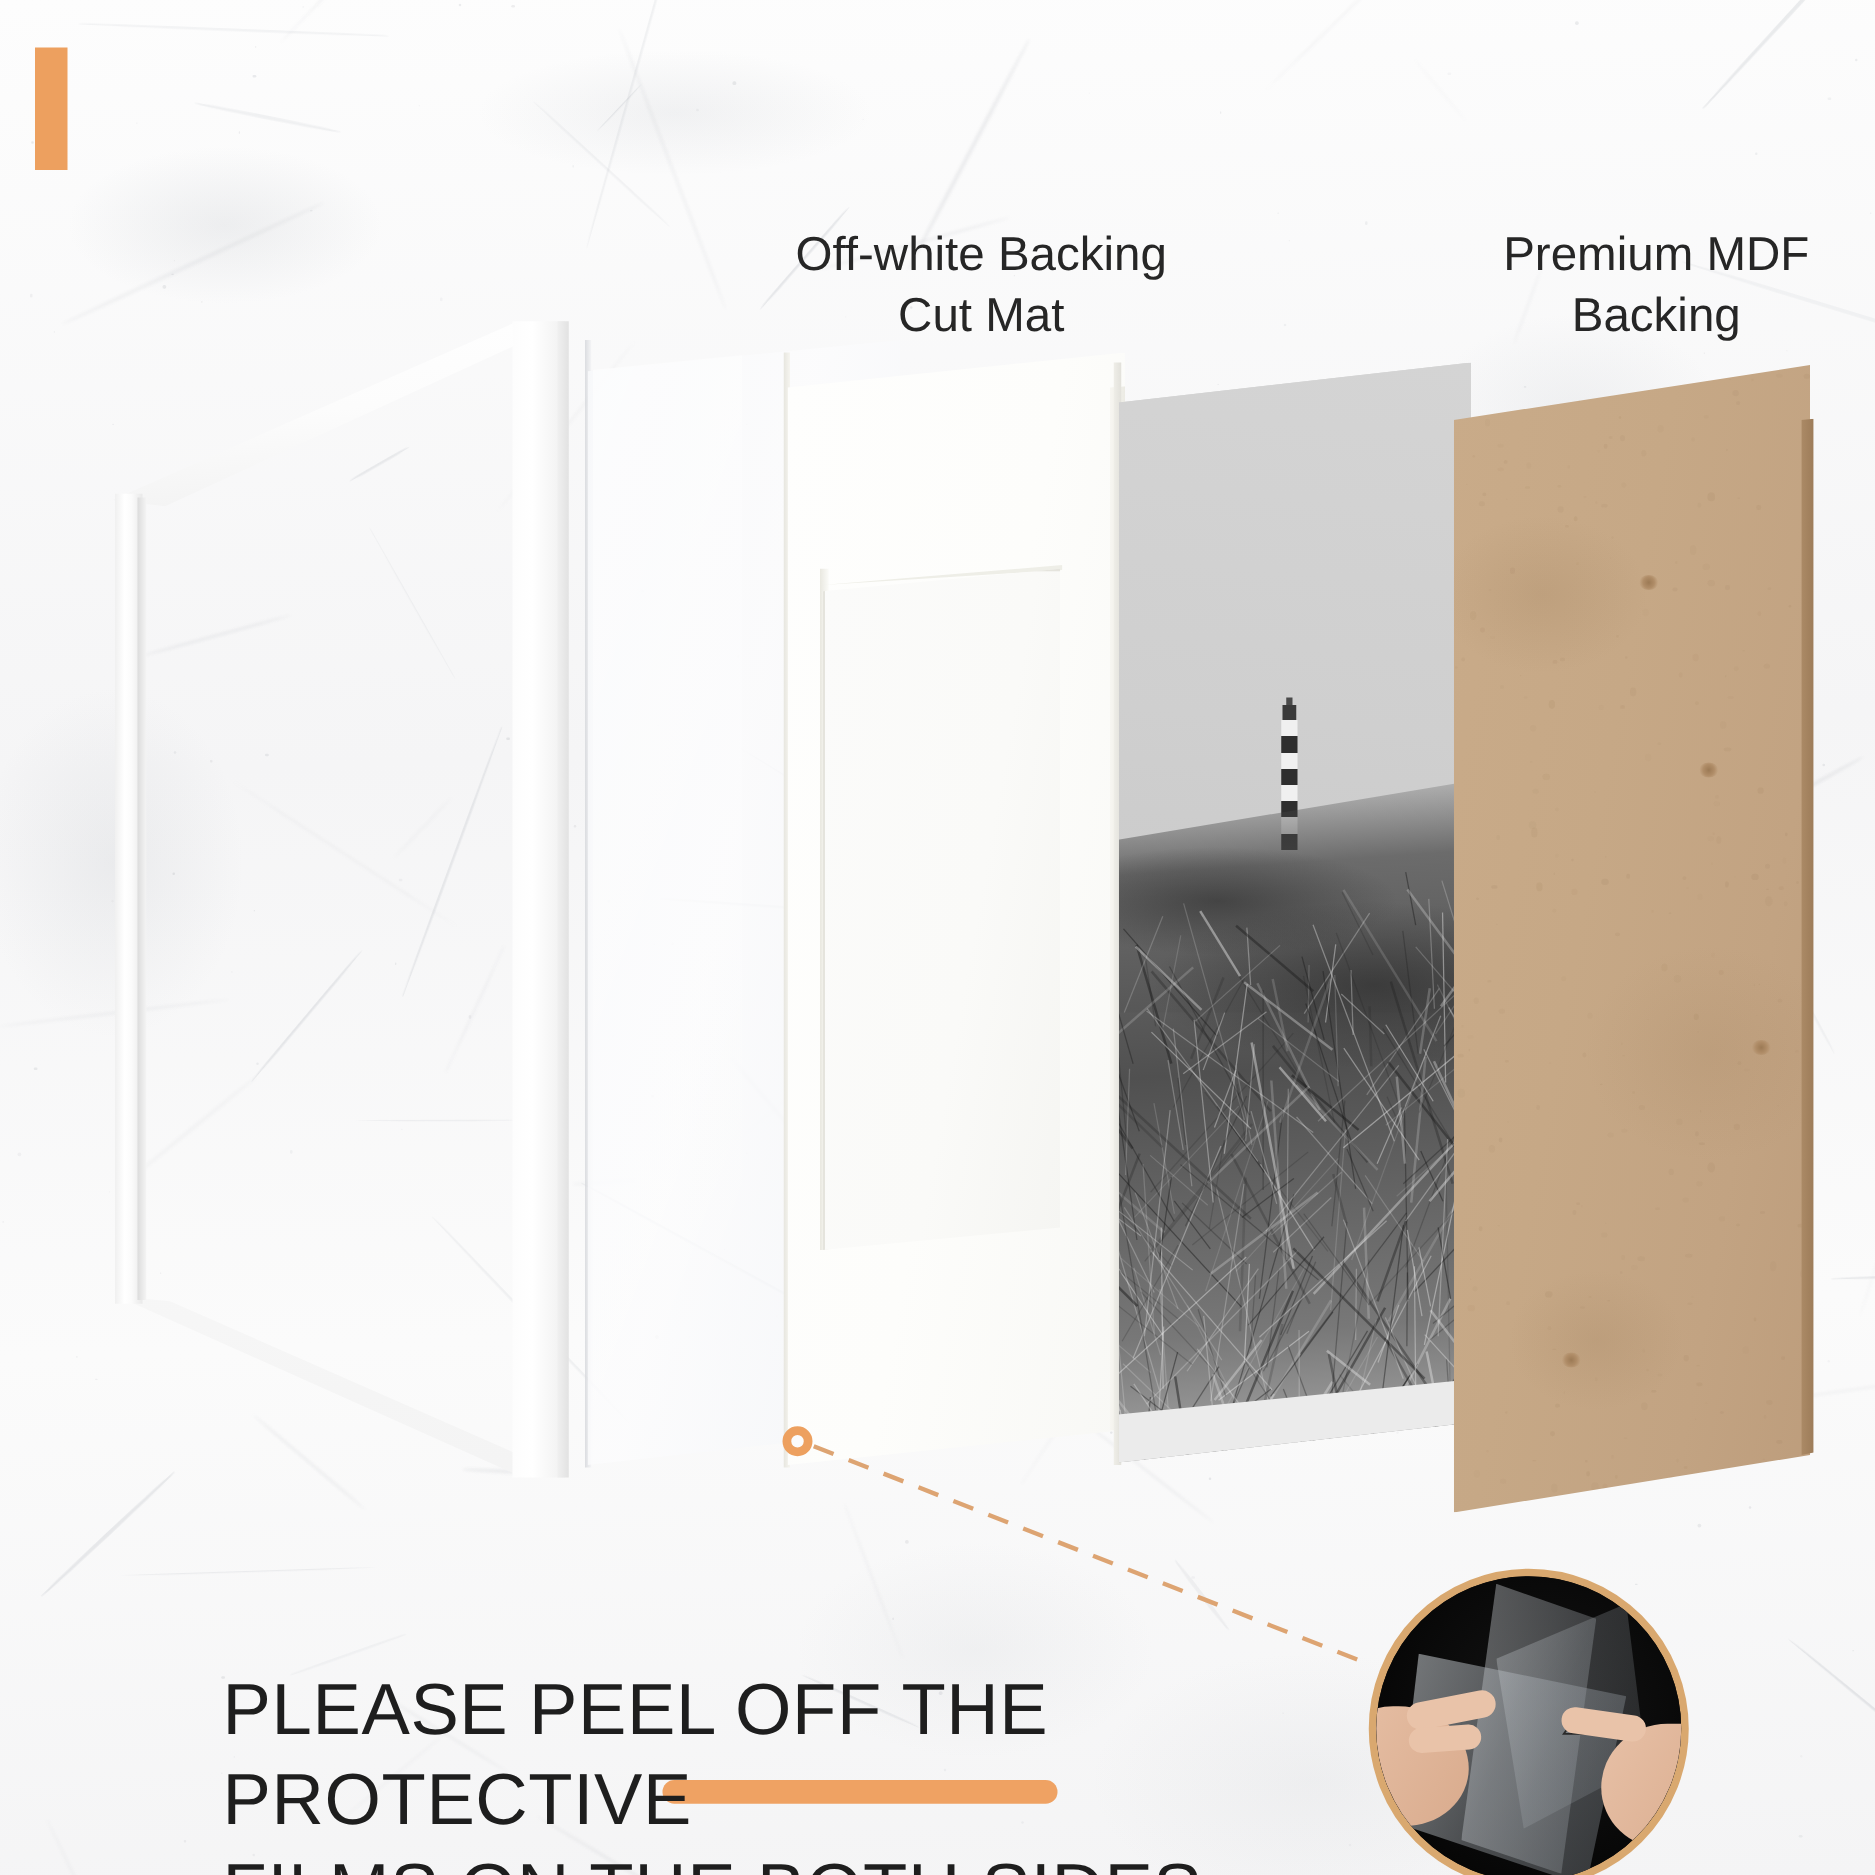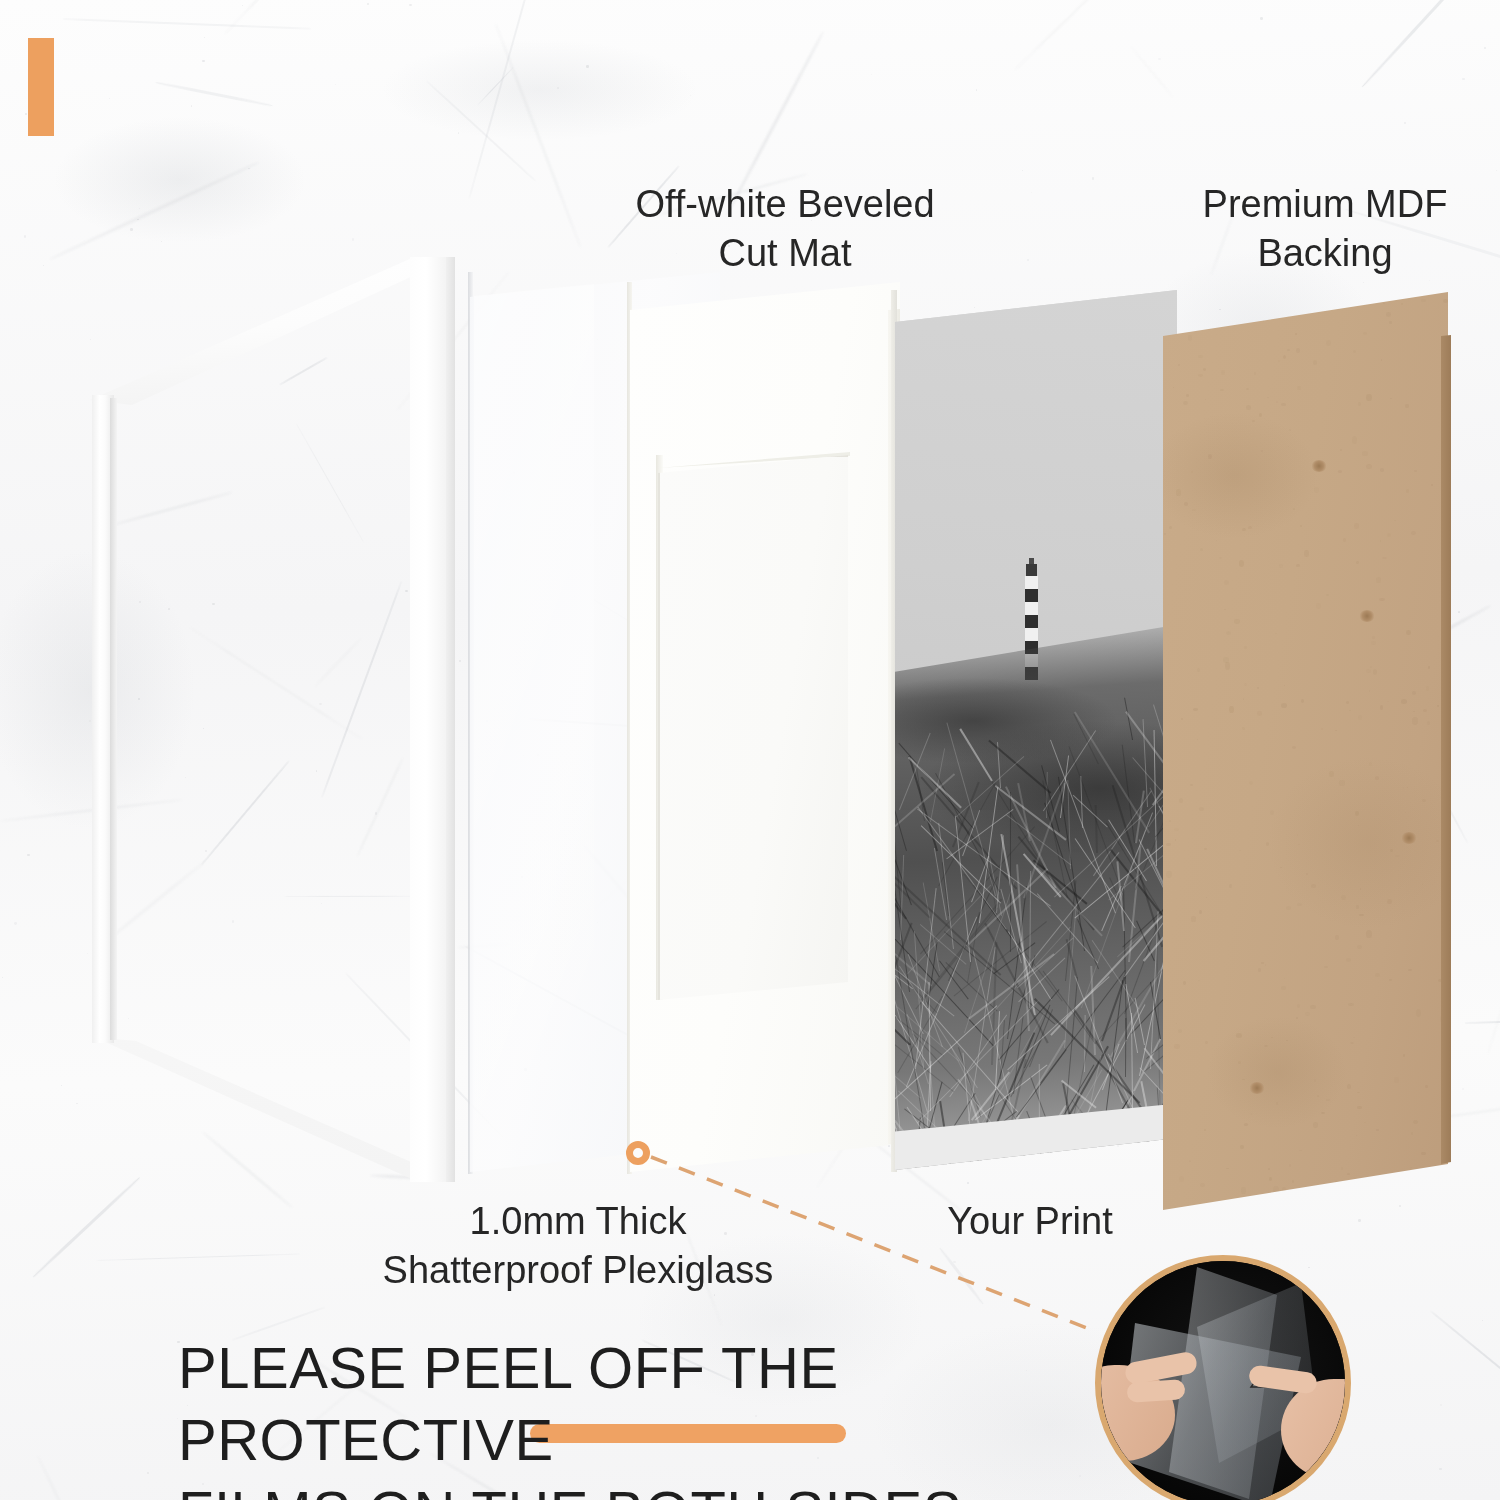--- a/index.html
+++ b/index.html
@@ -1006,32 +1006,29 @@
       <div class="mdf-grain" style="left: 76.0519px; top: 267.536px; width: 5.43248px; height: 7.10455px; opacity: 0.747694;"></div>
       <div class="mdf-grain" style="left: 207.104px; top: 374.163px; width: 1.43351px; height: 2.13364px; opacity: 0.354423;"></div>
       <div class="mdf-grain" style="left: 207.521px; top: 349.453px; width: 5.53577px; height: 3.8286px; opacity: 0.267315;"></div>
       <div class="mdf-knot" style="left: 148px; top: 168px; width: 16px; height: 12px;"></div>
       <div class="mdf-knot" style="left: 238px; top: 540px; width: 16px; height: 12px;"></div>
       <div class="mdf-knot" style="left: 86px; top: 790px; width: 16px; height: 12px;"></div>
       <div class="mdf-knot" style="left: 196px; top: 318px; width: 16px; height: 12px;"></div>
     </div>
   <div class="mdf-edge"></div>
 
-  <div class="lbl" id="lbl-mat">Off-white Beveled
+  <div class="lbl" id="lbl-mat">Off-white Backing
 Cut Mat</div>
   <div class="lbl" id="lbl-mdf">Premium MDF Backing</div>
 
   <svg id="leader-svg">
     <line x1="651" y1="1157" x2="1092" y2="1330" stroke="#dda472" stroke-width="3.5" stroke-dasharray="17 13" stroke-linecap="butt"></line>
   </svg>
   <div id="marker-dot"></div>
 
-  <div id="lbl-plexi">1.0mm Thick
-Shatterproof Plexiglass</div>
-  <div id="lbl-print">Your Print</div>
 
   <div id="warn-hl"></div>
   <div id="warn">PLEASE PEEL OFF THE PROTECTIVE
 FILMS ON THE BOTH SIDES</div>
 
   <div id="inset">
     <div class="inset-bg"></div>
 
     <div class="film-sheet2" style="left:68px;top:6px;width:108px;height:232px;
                 clip-path:polygon(28px 0, 108px 28px, 80px 232px, 0 205px);"></div>

